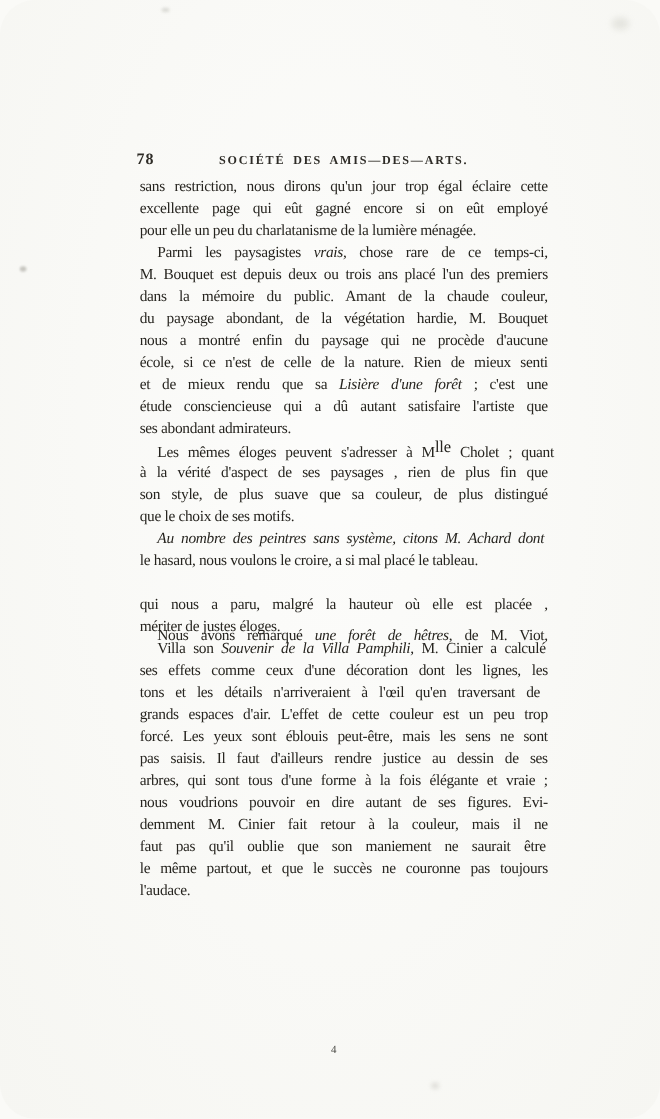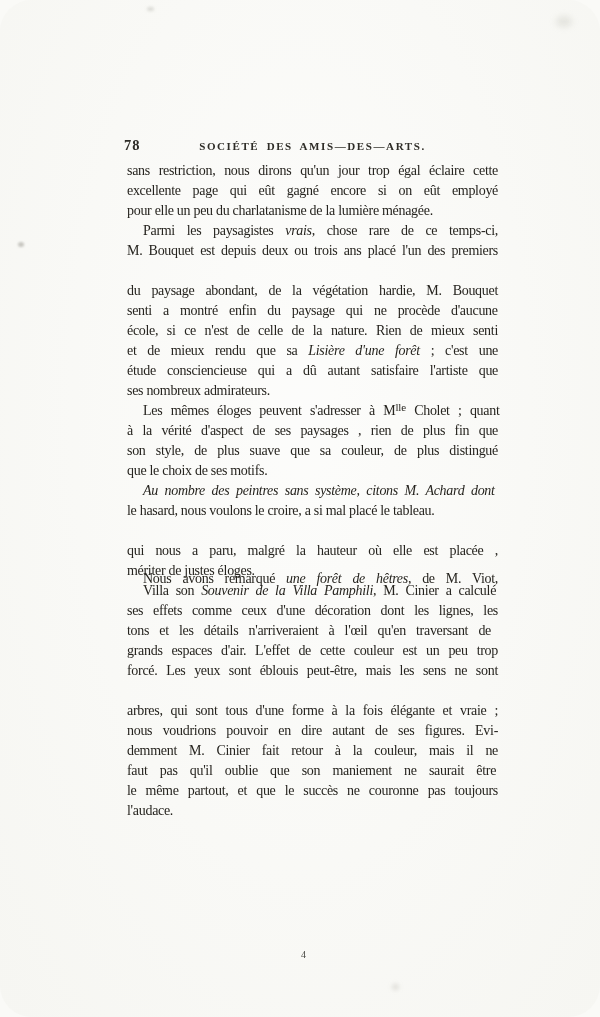--- a/index.html
+++ b/index.html
@@ -58,21 +58,21 @@
     line-height:20px;
     white-space:nowrap;
   }
   .ln{
     display:inline-block;
     white-space:nowrap;
     letter-spacing:-0.3px;
   }
   .seg-italic{font-style:italic;}
   .seg-sup{
-    font-size:11px;
+    font-size:15px;
     position:relative;
     top:-4.5px;
     letter-spacing:-0.2px;
   }
   .signature-mark{
     position:absolute;
     left:301px;top:949px;
     font-size:10px;
     color:var(--sig-ink);
   }
@@ -99,40 +99,42 @@
   <div class="page-number">78</div>
 
   <div class="running-title">SOCIÉTÉ DES AMIS—DES—ARTS.</div>
 
   <div class="textblock">
       <div class="line" style="top: 0px;"><span class="ln" style="word-spacing: 5.57986px;"><span>sans restriction, nous dirons qu'un jour trop égal éclaire cette</span></span></div>
       <div class="line" style="top: 20px;"><span class="ln" style="word-spacing: 8.68403px;"><span>excellente page qui eût gagné encore si on eût employé</span></span></div>
       <div class="line" style="top: 40px;"><span class="ln"><span>pour elle un peu du charlatanisme de la lumière ménagée.</span></span></div>
       <div class="line" style="top: 60px; padding-left: 16px;"><span class="ln" style="word-spacing: 8.5293px;"><span>Parmi les paysagistes </span><span class="seg-italic">vrais</span><span>, chose rare de ce temps-ci,</span></span></div>
       <div class="line" style="top: 80px;"><span class="ln" style="word-spacing: 3.04972px;"><span>M. Bouquet est depuis deux ou trois ans placé l'un des premiers</span></span></div>
+      <div class="line" style="top: 100px;"><span class="ln" style="word-spacing: 8.05208px;"><span>dans la mémoire du public. Amant de la chaude couleur,</span></span></div>
       <div class="line" style="top: 120px;"><span class="ln" style="word-spacing: 7.79883px;"><span>du paysage abondant, de la végétation hardie, M. Bouquet</span></span></div>
-      <div class="line" style="top: 140px;"><span class="ln" style="word-spacing: 7.88368px;"><span>senti a montré enfin du paysage qui ne procède d'aucune</span></span></div>
+      <div class="line" style="top: 140px;"><span class="ln" style="word-spacing: 7.88368px;"><span>nous a montré enfin du paysage qui ne procède d'aucune</span></span></div>
       <div class="line" style="top: 160px;"><span class="ln" style="word-spacing: 5.40885px;"><span>école, si ce n'est de celle de la nature. Rien de mieux senti</span></span></div>
       <div class="line" style="top: 180px;"><span class="ln" style="word-spacing: 7.6179px;"><span>et de mieux rendu que sa </span><span class="seg-italic">Lisière d'une forêt</span><span> ; c'est une</span></span></div>
       <div class="line" style="top: 200px;"><span class="ln" style="word-spacing: 7.91797px;"><span>étude consciencieuse qui a dû autant satisfaire l'artiste que</span></span></div>
-      <div class="line" style="top: 220px;"><span class="ln"><span>ses nombreux  admirateurs.</span></span></div>
+      <div class="line" style="top: 220px;"><span class="ln"><span>ses abondant  admirateurs.</span></span></div>
       <div class="line" style="top: 240px; padding-left: 16px;"><span class="ln" style="word-spacing: 5.11285px;"><span>Les mêmes éloges peuvent s'adresser à M</span><span class="seg-sup">lle</span><span> Cholet ; quant</span></span></div>
       <div class="line" style="top: 260px;"><span class="ln" style="word-spacing: 6.29688px;"><span>à la vérité d'aspect de ses paysages , rien de plus fin que</span></span></div>
       <div class="line" style="top: 280px;"><span class="ln" style="word-spacing: 7.08906px;"><span>son style, de plus suave que sa couleur, de plus distingué</span></span></div>
       <div class="line" style="top: 300px;"><span class="ln"><span>que le choix de ses motifs.</span></span></div>
       <div class="line" style="top: 320px; padding-left: 16px;"><span class="ln" style="word-spacing: 3.40104px; font-style: italic;"><span>Au nombre des peintres sans système, citons M. Achard dont</span></span></div>
       <div class="line" style="top: 340px;"><span class="ln"><span>le hasard, nous voulons le croire, a si mal placé le tableau.</span></span></div>
       <div class="line" style="top: 360px; padding-left: 16px; margin-top: 48px;"><span class="ln" style="word-spacing: 7.8316px;"><span>Nous avons remarqué </span><span class="seg-italic">une forêt de hêtres</span><span>, de M. Viot,</span></span></div>
       <div class="line" style="top: 380px;"><span class="ln" style="word-spacing: 8.19176px;"><span>qui nous a paru, malgré la hauteur où elle est placée ,</span></span></div>
       <div class="line" style="top: 400px;"><span class="ln"><span>mériter de justes éloges.</span></span></div>
       <div class="line" style="top: 420px; padding-left: 16px;"><span class="ln" style="word-spacing: 3.77813px;"><span>Villa son </span><span class="seg-italic">Souvenir de la Villa Pamphili</span><span>, M. Cinier a calculé</span></span></div>
       <div class="line" style="top: 440px;"><span class="ln" style="word-spacing: 6.65104px;"><span>ses effets comme ceux d'une décoration dont les lignes, les</span></span></div>
       <div class="line" style="top: 460px;"><span class="ln" style="word-spacing: 6.98594px;"><span>tons et les  détails n'arriveraient à l'œil qu'en traversant de</span></span></div>
       <div class="line" style="top: 480px;"><span class="ln" style="word-spacing: 5.71094px;"><span>grands espaces d'air. L'effet de cette couleur est un peu trop</span></span></div>
       <div class="line" style="top: 500px;"><span class="ln" style="word-spacing: 5.49375px;"><span>forcé. Les yeux sont éblouis peut-être, mais les sens ne sont</span></span></div>
+      <div class="line" style="top: 520px;"><span class="ln" style="word-spacing: 7.02031px;"><span>pas saisis. Il faut d'ailleurs rendre justice au dessin de ses</span></span></div>
       <div class="line" style="top: 540px;"><span class="ln" style="word-spacing: 4.71094px;"><span>arbres, qui sont tous d'une forme à la fois élégante et vraie ;</span></span></div>
       <div class="line" style="top: 560px;"><span class="ln" style="word-spacing: 7.21181px;"><span>nous voudrions pouvoir en dire autant de ses figures. Evi-</span></span></div>
       <div class="line" style="top: 580px;"><span class="ln" style="word-spacing: 8.84062px;"><span>demment M. Cinier fait retour à la couleur, mais il ne</span></span></div>
       <div class="line" style="top: 600px;"><span class="ln" style="word-spacing: 9px;"><span>faut pas qu'il oublie que son maniement ne saurait être</span></span></div>
       <div class="line" style="top: 620px;"><span class="ln" style="word-spacing: 5.91094px;"><span>le même partout, et que le succès ne couronne pas toujours</span></span></div>
       <div class="line" style="top: 640px;"><span class="ln"><span>l'audace.</span></span></div>
     </div>
 
   <div class="signature-mark">4</div>
 

